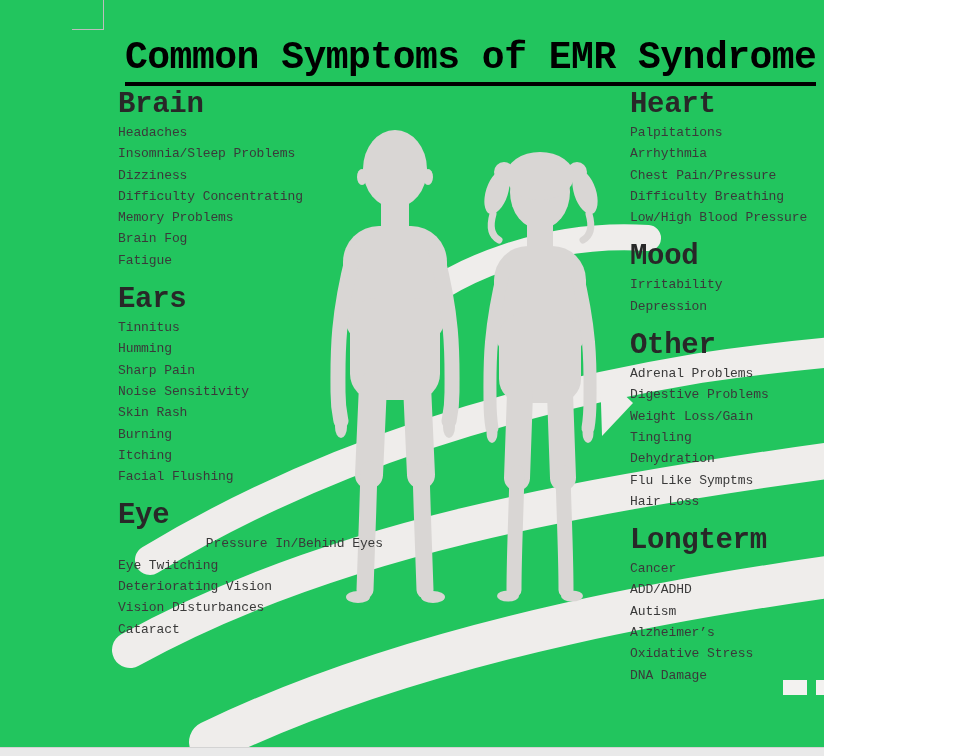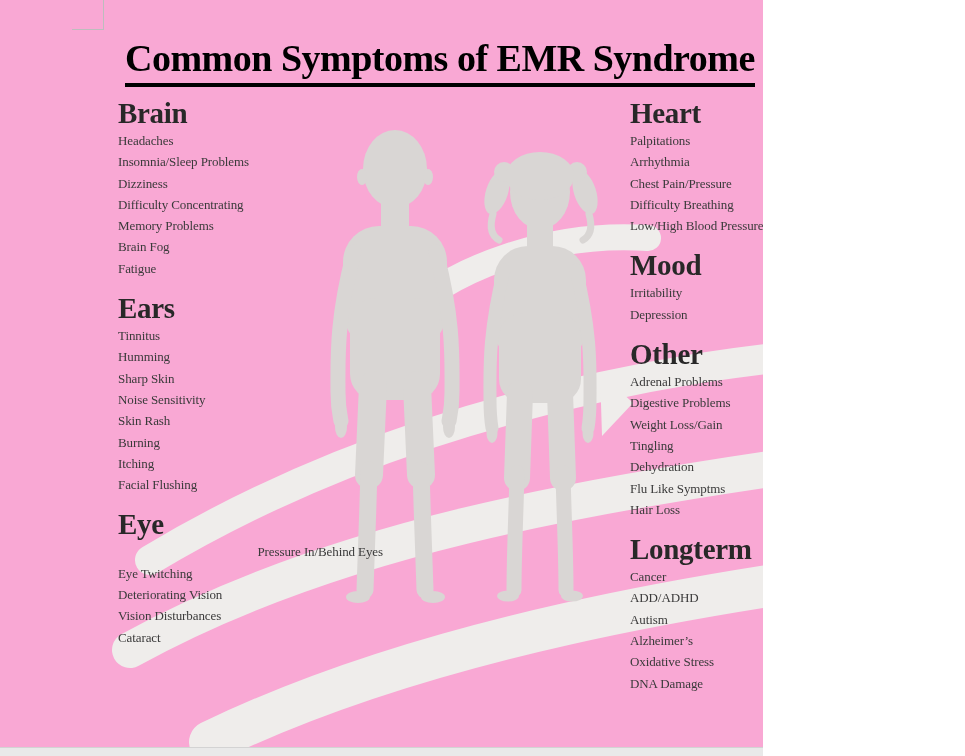--- a/index.html
+++ b/index.html
@@ -1,33 +1,33 @@
 <!DOCTYPE html>
 <html><head>
 <meta charset="utf-8">
 <style>
   html,body{margin:0;padding:0;background:#ffffff;}
   .page{
     position:relative;
-    width:763px;height:756px;
-    background:#f9a8d4;
+    width:824px;height:756px;
+    background:#22c55e;
     overflow:hidden;
-    font-family:Liberation Serif, serif;
+    font-family:Liberation Mono, monospace;
   }
   .bg-art{position:absolute;left:0;top:0;width:965px;height:756px;pointer-events:none;}
   .corner-mark{position:absolute;top:0;width:31px;height:29px;}
   .corner-mark.tl{left:72px;border-right:1px solid #bdbdbd;border-bottom:1px solid #bdbdbd;}
   .corner-mark.tr{left:902px;border-left:1px solid #bdbdbd;border-bottom:1px solid #bdbdbd;}
   .title{
     position:absolute;left:125px;top:36px;margin:0;
     font-size:38px;font-weight:bold;color:#000000;
     letter-spacing:-0.5px;white-space:nowrap;
     border-bottom:4px solid #000000;padding-bottom:3px;
   }
-  .col{position:absolute;top:98px;}
+  .col{position:absolute;top:90px;}
   .col.left{left:118px;width:265px;}
   .col.right{left:630px;width:290px;}
   .symptom-section{margin:0;padding:0;}
   .sec-heading{
     margin:14px 0 2px 0;padding:0;
     font-size:29px;line-height:30px;font-weight:bold;color:#282828;
     letter-spacing:-0.3px;
   }
   .symptom-section:first-child .sec-heading{margin-top:0;}
   .sec-list{list-style:none;margin:0;padding:0;}
@@ -121,21 +121,21 @@
           <li class="sec-item" style="color: rgb(58, 58, 58);">Memory Problems</li>
           <li class="sec-item" style="color: rgb(58, 58, 58);">Brain Fog</li>
           <li class="sec-item" style="color: rgb(58, 58, 58);">Fatigue</li>
         </ul>
       </section>
       <section class="symptom-section">
         <h2 class="sec-heading" style="color: rgb(40, 40, 40);">Ears</h2>
         <ul class="sec-list">
           <li class="sec-item" style="color: rgb(58, 58, 58);">Tinnitus</li>
           <li class="sec-item" style="color: rgb(58, 58, 58);">Humming</li>
-          <li class="sec-item" style="color: rgb(58, 58, 58);">Sharp Skin</li>
+          <li class="sec-item" style="color: rgb(58, 58, 58);">Sharp Pain</li>
           <li class="sec-item" style="color: rgb(58, 58, 58);">Noise Sensitivity</li>
         </ul>
       </section>
       <section class="symptom-section">
         <ul class="sec-list">
           <li class="sec-item" style="color: rgb(58, 58, 58);">Skin Rash</li>
           <li class="sec-item" style="color: rgb(58, 58, 58);">Burning</li>
           <li class="sec-item" style="color: rgb(58, 58, 58);">Itching</li>
           <li class="sec-item" style="color: rgb(58, 58, 58);">Facial Flushing</li>
         </ul>

